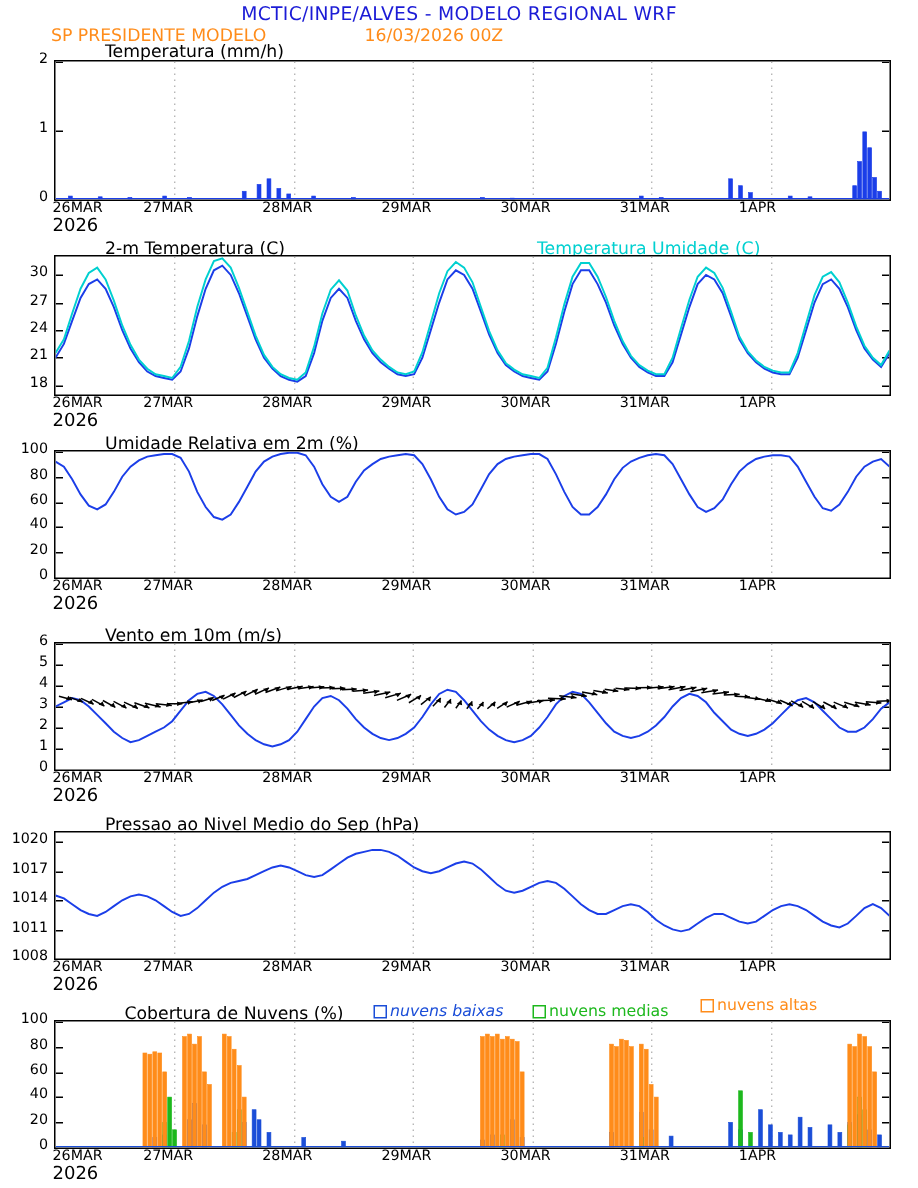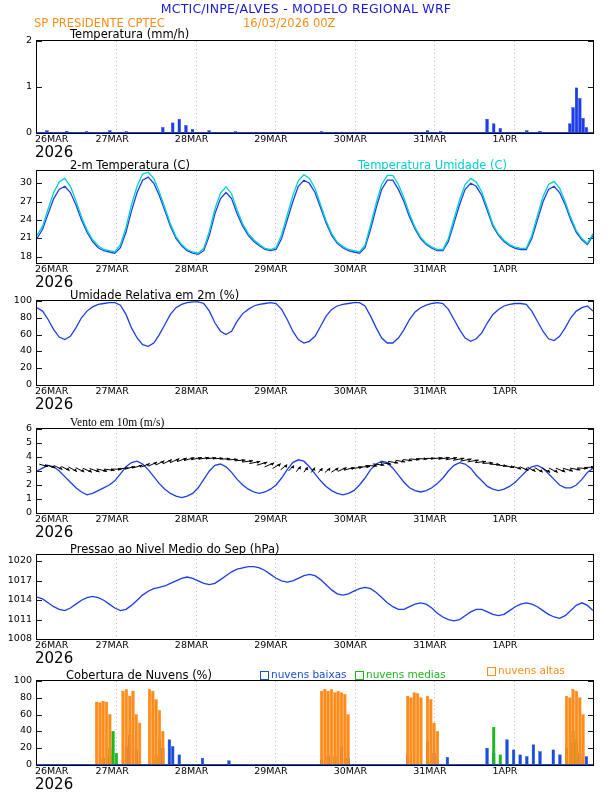--- a/index.html
+++ b/index.html
@@ -10,32 +10,32 @@
   .hdr-sub-left{position:absolute;left:34px;top:16px;color:#ff8c1a;font-size:11.5px;}
   .hdr-sub-mid{position:absolute;left:243px;top:16px;color:#ff8c1a;font-size:11.5px;}
   .hdr-sub-right{position:absolute;left:361px;top:30px;color:#ff8c1a;font-size:11.5px;}
 
   .panel{position:absolute;}
   .plot{position:absolute;border:1px solid #000;box-sizing:border-box;background:#fff;overflow:hidden;}
   .ptitle{position:absolute;color:#000;font-size:11.5px;white-space:nowrap;}
   .ptitle2{position:absolute;color:#00d0d0;font-size:11.5px;white-space:nowrap;}
   .ylab{position:absolute;color:#000;font-size:9.5px;text-align:right;width:34px;}
   .xlab{position:absolute;color:#000;font-size:9.5px;white-space:nowrap;}
-  .yearlab{position:absolute;color:#000;font-size:15px;}
+  .yearlab{position:absolute;color:#000;font-size:12px;}
   svg{display:block;}
   .legend{position:absolute;font-size:10.5px;white-space:nowrap;}
   .lg-box{display:inline-block;width:7px;height:7px;border:1px solid currentColor;margin-right:2px;vertical-align:middle;background:#fff;}
 </style>
 </head>
 <body>
 
 <div class="page">
 
   <div class="hdr-title">MCTIC/INPE/ALVES - MODELO REGIONAL WRF</div>
-  <div class="hdr-sub-left">SP PRESIDENTE CPTEC</div>
+  <div class="hdr-sub-left">SP PRESIDENTE MODELO</div>
   <div class="hdr-sub-mid">16/03/2026 00Z</div>
 
   <div class="panel">
     <div class="ptitle" style="left:70px;top:27px;">Temperatura (mm/h)</div>
     <div class="plot" id="plot0" style="left:36px;top:40px;width:558px;height:94px;">
         <svg width="556" height="92" viewBox="0 0 556 92">
           <line x1="79.5" y1="0" x2="79.5" y2="92" stroke="#aaaaaa" stroke-width="0.8" stroke-dasharray="1,3"></line>
           <line x1="159.5" y1="0" x2="159.5" y2="92" stroke="#aaaaaa" stroke-width="0.8" stroke-dasharray="1,3"></line>
           <line x1="238.5" y1="0" x2="238.5" y2="92" stroke="#aaaaaa" stroke-width="0.8" stroke-dasharray="1,3"></line>
           <line x1="318.5" y1="0" x2="318.5" y2="92" stroke="#aaaaaa" stroke-width="0.8" stroke-dasharray="1,3"></line>
@@ -127,21 +127,21 @@
           <line x1="0" y1="17.5" x2="5" y2="17.5" stroke="#000" stroke-width="0.9"></line>
           <line x1="551" y1="17.5" x2="556" y2="17.5" stroke="#000" stroke-width="0.9"></line>
           <line x1="0" y1="0.5" x2="5" y2="0.5" stroke="#000" stroke-width="0.9"></line>
           <line x1="551" y1="0.5" x2="556" y2="0.5" stroke="#000" stroke-width="0.9"></line>
           <path d="M0.0,6.7L5.6,10.1L11.1,18.5L16.7,28.6L22.2,36.1L27.8,38.6L33.4,35.3L38.9,26.9L44.5,16.8L50.0,10.1L55.6,5.9L61.2,3.4L66.7,2.5L72.3,1.7L77.8,1.7L83.4,4.2L89.0,13.4L94.5,26.9L100.1,37.0L105.6,43.7L111.2,45.4L116.8,42.0L122.3,33.6L127.9,23.5L133.4,13.4L139.0,6.7L144.6,3.4L150.1,1.7L155.7,0.8L161.2,0.8L166.8,2.5L172.4,10.1L177.9,21.8L183.5,30.2L189.0,33.6L194.6,30.2L200.2,20.2L205.7,12.6L211.3,8.4L216.8,5.0L222.4,3.4L228.0,2.5L233.5,1.7L239.1,2.5L244.6,8.4L250.2,18.5L255.8,30.2L261.3,38.6L266.9,42.0L272.4,40.3L278.0,35.3L283.6,25.2L289.1,15.1L294.7,8.4L300.2,5.0L305.8,3.4L311.4,2.5L316.9,1.7L322.5,1.7L328.0,5.0L333.6,15.1L339.2,26.9L344.7,37.0L350.3,42.0L355.8,42.0L361.4,37.0L367.0,28.6L372.5,18.5L378.1,10.9L383.6,6.7L389.2,4.2L394.8,2.5L400.3,1.7L405.9,2.5L411.4,8.4L417.0,18.5L422.6,28.6L428.1,37.0L433.7,40.3L439.2,37.8L444.8,31.9L450.4,21.8L455.9,13.4L461.5,8.4L467.0,5.0L472.6,3.4L478.2,2.5L483.7,2.5L489.3,3.4L494.8,10.1L500.4,20.2L506.0,30.2L511.5,37.8L517.1,39.5L522.6,35.3L528.2,26.9L533.8,16.8L539.3,10.1L544.9,6.7L550.4,5.0L556.0,10.1" fill="none" stroke="#1b3ee8" stroke-width="1.3"></path>
         </svg>
       </div>
   </div>
 
   <div class="panel">
-    <div class="ptitle" style="left:70px;top:416px;font-family:Liberation Serif, serif;">Vento em 10m (m/s)</div>
+    <div class="ptitle" style="left:70px;top:416px;">Vento em 10m (m/s)</div>
     <div class="plot" id="plot3" style="left:36px;top:428px;width:558px;height:86px;">
         <svg width="556" height="84" viewBox="0 0 556 84">
           <line x1="79.5" y1="0" x2="79.5" y2="84" stroke="#aaaaaa" stroke-width="0.8" stroke-dasharray="1,3"></line>
           <line x1="159.5" y1="0" x2="159.5" y2="84" stroke="#aaaaaa" stroke-width="0.8" stroke-dasharray="1,3"></line>
           <line x1="238.5" y1="0" x2="238.5" y2="84" stroke="#aaaaaa" stroke-width="0.8" stroke-dasharray="1,3"></line>
           <line x1="318.5" y1="0" x2="318.5" y2="84" stroke="#aaaaaa" stroke-width="0.8" stroke-dasharray="1,3"></line>
           <line x1="397.5" y1="0" x2="397.5" y2="84" stroke="#aaaaaa" stroke-width="0.8" stroke-dasharray="1,3"></line>
           <line x1="477.5" y1="0" x2="477.5" y2="84" stroke="#aaaaaa" stroke-width="0.8" stroke-dasharray="1,3"></line>
           <line x1="0" y1="84.5" x2="5" y2="84.5" stroke="#000" stroke-width="0.9"></line>
           <line x1="551" y1="84.5" x2="556" y2="84.5" stroke="#000" stroke-width="0.9"></line>
@@ -333,24 +333,24 @@
           <line x1="0" y1="26.5" x2="5" y2="26.5" stroke="#000" stroke-width="0.9"></line>
           <line x1="551" y1="26.5" x2="556" y2="26.5" stroke="#000" stroke-width="0.9"></line>
           <line x1="0" y1="6.5" x2="5" y2="6.5" stroke="#000" stroke-width="0.9"></line>
           <line x1="551" y1="6.5" x2="556" y2="6.5" stroke="#000" stroke-width="0.9"></line>
           <path d="M0.0,42.0L5.6,43.9L11.1,47.8L16.7,51.7L22.2,54.3L27.8,55.6L33.4,53.0L38.9,49.1L44.5,45.2L50.0,42.6L55.6,41.4L61.2,42.6L66.7,45.2L72.3,49.1L77.8,53.0L83.4,55.6L89.0,54.3L94.5,50.4L100.1,45.2L105.6,40.1L111.2,36.2L116.8,33.6L122.3,32.3L127.9,31.0L133.4,28.4L139.0,25.8L144.6,23.3L150.1,22.0L155.7,23.3L161.2,25.8L166.8,28.4L172.4,29.7L177.9,28.4L183.5,24.6L189.0,20.7L194.6,16.8L200.2,14.2L205.7,12.9L211.3,11.6L216.8,11.6L222.4,12.9L228.0,15.5L233.5,19.4L239.1,23.3L244.6,25.8L250.2,27.1L255.8,25.8L261.3,23.3L266.9,20.7L272.4,19.4L278.0,20.7L283.6,24.6L289.1,29.7L294.7,34.9L300.2,38.8L305.8,40.1L311.4,38.8L316.9,36.2L322.5,33.6L328.0,32.3L333.6,33.6L339.2,37.5L344.7,42.6L350.3,47.8L355.8,51.7L361.4,54.3L367.0,54.3L372.5,51.7L378.1,49.1L383.6,47.8L389.2,49.1L394.8,53.0L400.3,58.2L405.9,62.0L411.4,64.6L417.0,65.9L422.6,64.6L428.1,60.7L433.7,56.9L439.2,54.3L444.8,54.3L450.4,56.9L455.9,59.4L461.5,60.7L467.0,59.4L472.6,55.6L478.2,51.7L483.7,49.1L489.3,47.8L494.8,49.1L500.4,51.7L506.0,55.6L511.5,59.4L517.1,62.0L522.6,63.3L528.2,60.7L533.8,55.6L539.3,50.4L544.9,47.8L550.4,50.4L556.0,55.6" fill="none" stroke="#1b3ee8" stroke-width="1.3"></path>
         </svg>
       </div>
   </div>
 
   <div class="panel">
-    <div class="ptitle" style="left:66px;top:668px;">Cobertura de Nuvens (%)</div>
-    <div class="legend" style="left:260px;top:668px;color:#1b4ed8;"><span class="lg-box"></span><span>nuvens baixas</span></div>
+    <div class="ptitle" style="left:83px;top:668px;">Cobertura de Nuvens (%)</div>
+    <div class="legend" style="left:249px;top:668px;color:#1b4ed8;font-style:italic;"><span class="lg-box"></span><span>nuvens baixas</span></div>
     <div class="legend" style="left:355px;top:668px;color:#1db81d;"><span class="lg-box"></span><span>nuvens medias</span></div>
-    <div class="legend" style="left:467px;top:664px;color:#ff8c1a;margin-left:20px;"><span class="lg-box"></span><span>nuvens altas</span></div>
+    <div class="legend" style="left:467px;top:664px;color:#ff8c1a;"><span class="lg-box"></span><span>nuvens altas</span></div>
     <div class="plot" id="plot5" style="left:36px;top:680px;width:558px;height:86px;">
         <svg width="556" height="84" viewBox="0 0 556 84">
           <line x1="79.5" y1="0" x2="79.5" y2="84" stroke="#aaaaaa" stroke-width="0.8" stroke-dasharray="1,3"></line>
           <line x1="159.5" y1="0" x2="159.5" y2="84" stroke="#aaaaaa" stroke-width="0.8" stroke-dasharray="1,3"></line>
           <line x1="238.5" y1="0" x2="238.5" y2="84" stroke="#aaaaaa" stroke-width="0.8" stroke-dasharray="1,3"></line>
           <line x1="318.5" y1="0" x2="318.5" y2="84" stroke="#aaaaaa" stroke-width="0.8" stroke-dasharray="1,3"></line>
           <line x1="397.5" y1="0" x2="397.5" y2="84" stroke="#aaaaaa" stroke-width="0.8" stroke-dasharray="1,3"></line>
           <line x1="477.5" y1="0" x2="477.5" y2="84" stroke="#aaaaaa" stroke-width="0.8" stroke-dasharray="1,3"></line>
           <line x1="0" y1="84.5" x2="5" y2="84.5" stroke="#000" stroke-width="0.9"></line>
           <line x1="551" y1="84.5" x2="556" y2="84.5" stroke="#000" stroke-width="0.9"></line>

